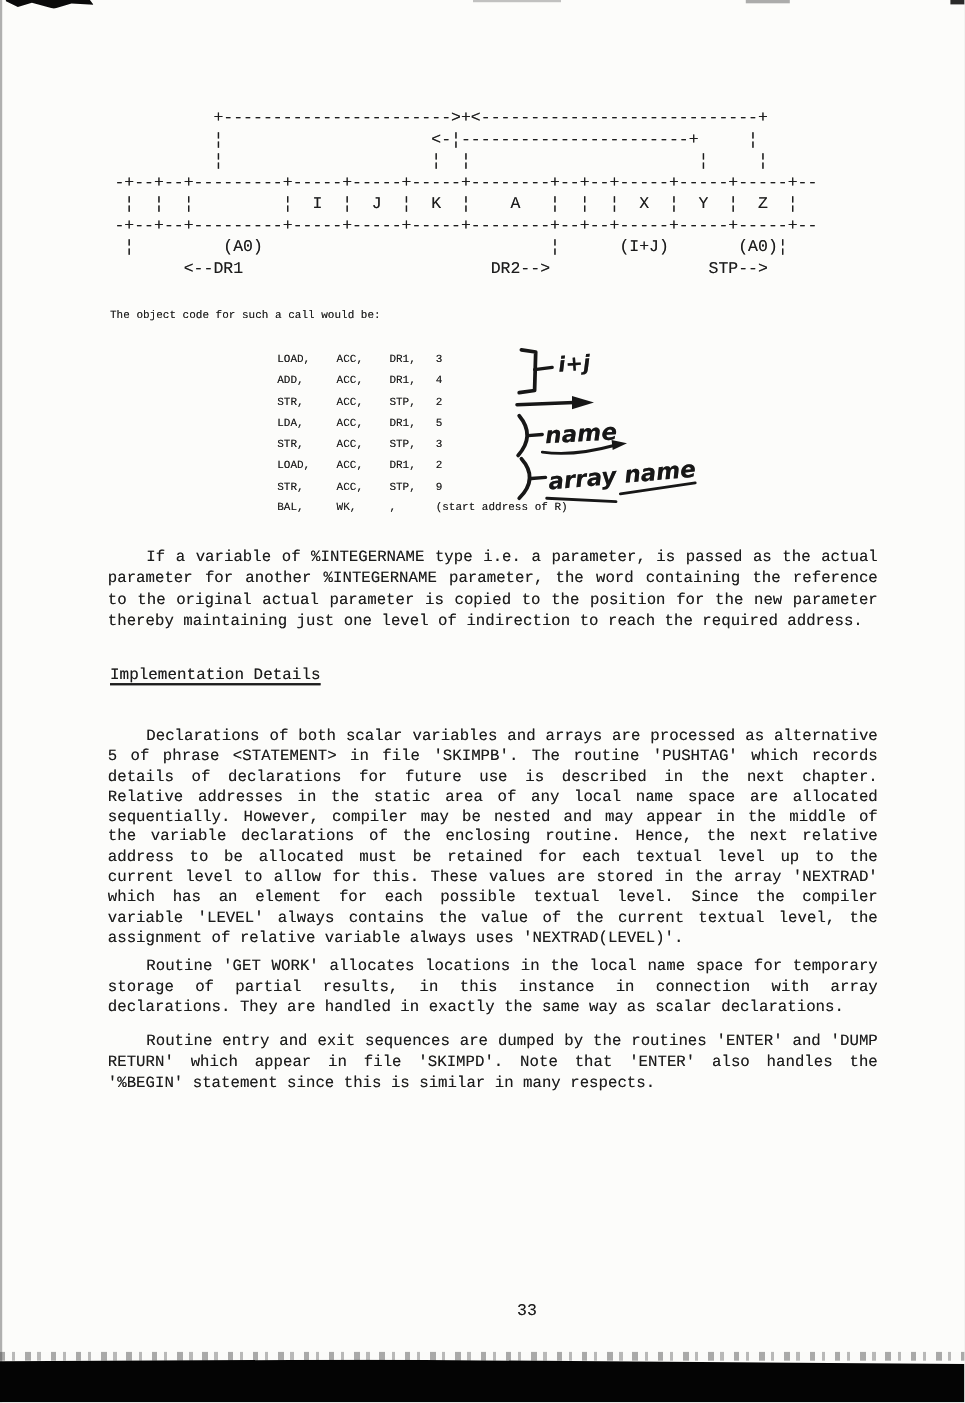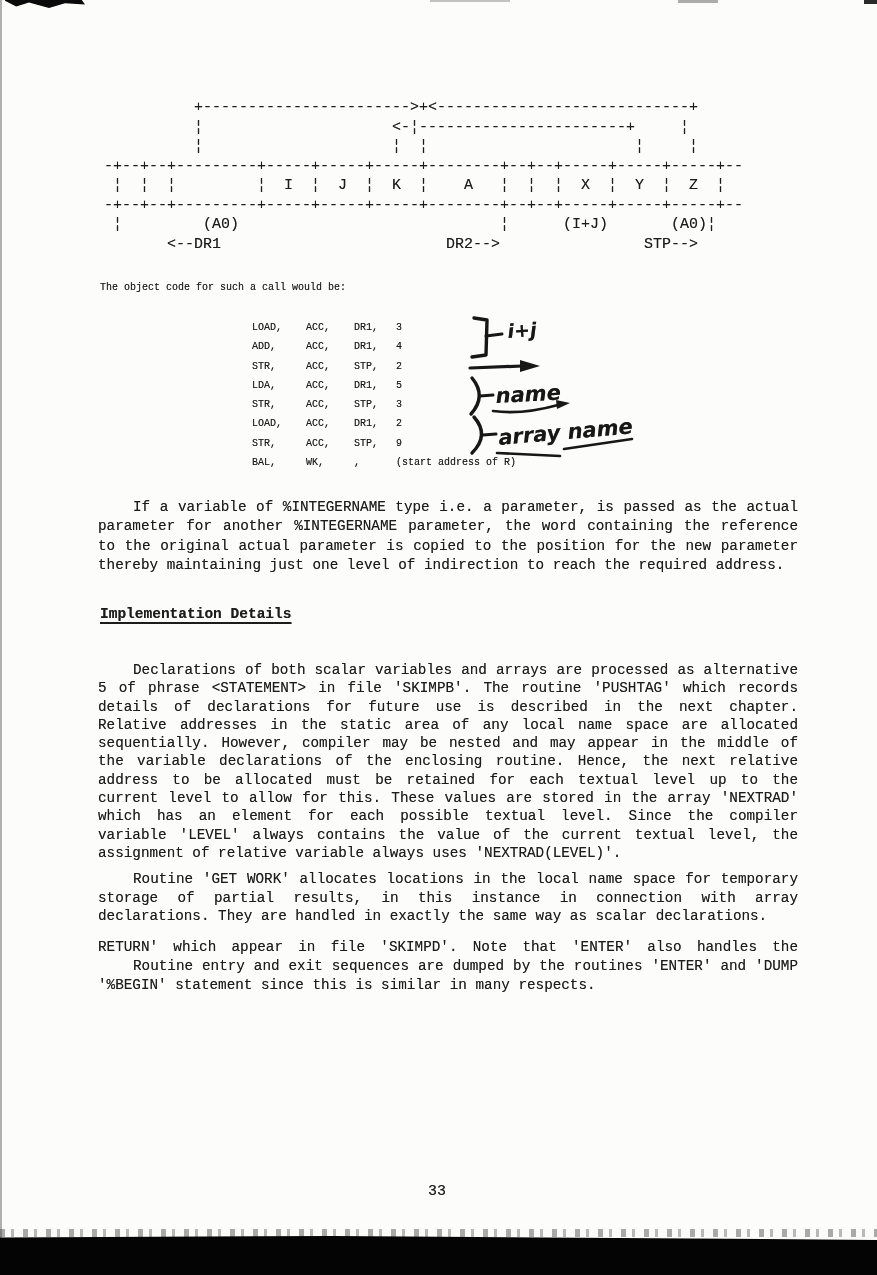--- a/index.html
+++ b/index.html
@@ -20,23 +20,23 @@
   .para { width:700px; font-size:14.3px; }
   .para .tline { white-space:normal; }
   .just { text-align:justify; text-align-last:justify; }
   .ind { padding-left:35px; }
   #p1 { left:98px; top:498px; } #p1 .tline { line-height:19.4px; }
   #p2 { left:98px; top:661px; } #p2 .tline { line-height:18.3px; }
   #p3 { left:98px; top:870px; } #p3 .tline { line-height:18.7px; }
   #p4 { left:98px; top:938px; } #p4 .tline { line-height:19px; }
   #heading {
     left:100px; top:606px; font-size:14.5px;
-    text-decoration:underline; text-decoration-thickness:1.6px; text-underline-offset:4px;font-weight:bold;
+    text-decoration:underline; text-decoration-thickness:1.6px; text-underline-offset:4px;
   }
-  #pagenum { left:428px; top:1183px; width:60px; text-align:left; font-size:15px; }
+  #pagenum { left:428px; top:1183px; width:60px; text-align:right; font-size:15px; }
   
   #annos { left:460px; top:306px; }
   .hw {
     font-family:"DejaVu Sans",sans-serif; font-style:italic; font-weight:bold;
     fill:#171717;
   }
   .ink { stroke:#171717; fill:none; stroke-linecap:round; stroke-linejoin:round; }
   
   .artifact { position:absolute; }
   #smudge-tl { left:5px; top:0; width:80px; height:8px; background:#0a0a0a;
@@ -124,22 +124,22 @@
       <div class="tline">assignment of relative variable always uses 'NEXTRAD(LEVEL)'.</div>
     </div>
 
   <div id="p3" class="block para">
       <div class="tline just ind">Routine 'GET WORK' allocates locations in the local name space for temporary</div>
       <div class="tline just">storage of partial results, in this instance in connection with array</div>
       <div class="tline">declarations.  They are handled in exactly the same way as scalar declarations.</div>
     </div>
 
   <div id="p4" class="block para">
+      <div class="tline just ind">Routine entry and exit sequences are dumped by the routines 'ENTER' and 'DUMP</div>
       <div class="tline just">RETURN' which appear in file 'SKIMPD'.  Note that 'ENTER' also handles the</div>
-      <div class="tline just ind">Routine entry and exit sequences are dumped by the routines 'ENTER' and 'DUMP</div>
       <div class="tline">'%BEGIN' statement since this is similar in many respects.</div>
     </div>
 
   <div id="pagenum" class="block">33</div>
 
   <div id="smudge-tl" class="artifact"></div>
   <div id="mark-mid-top" class="artifact"></div>
   <div id="mark-top2" class="artifact"></div>
   <div id="mark-tr" class="artifact"></div>
   <div id="left-edge" class="artifact"></div>

